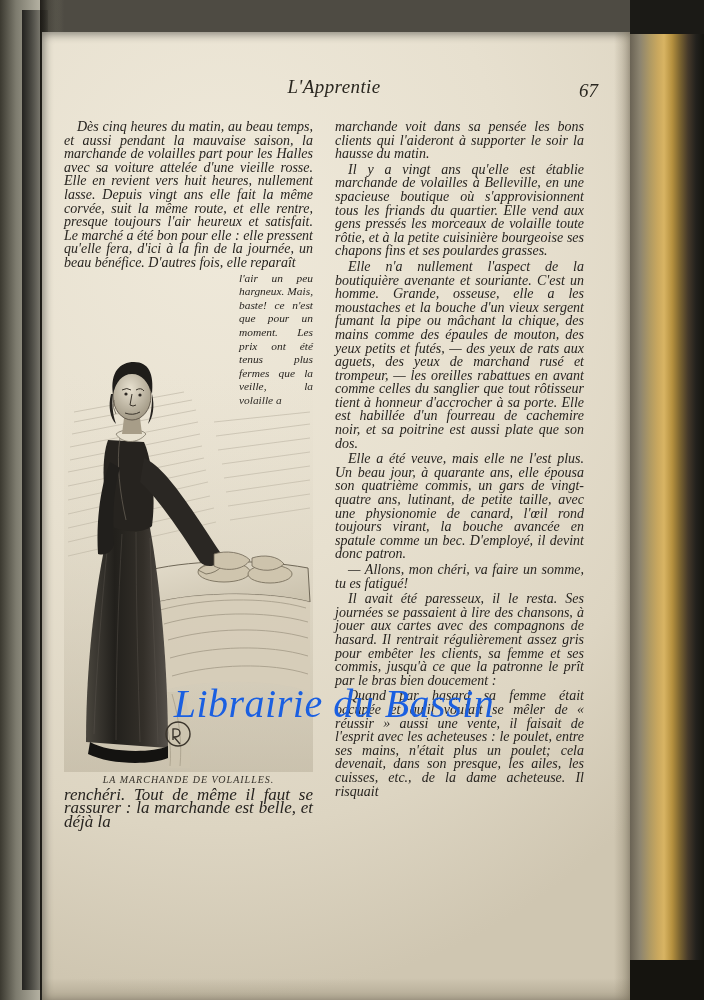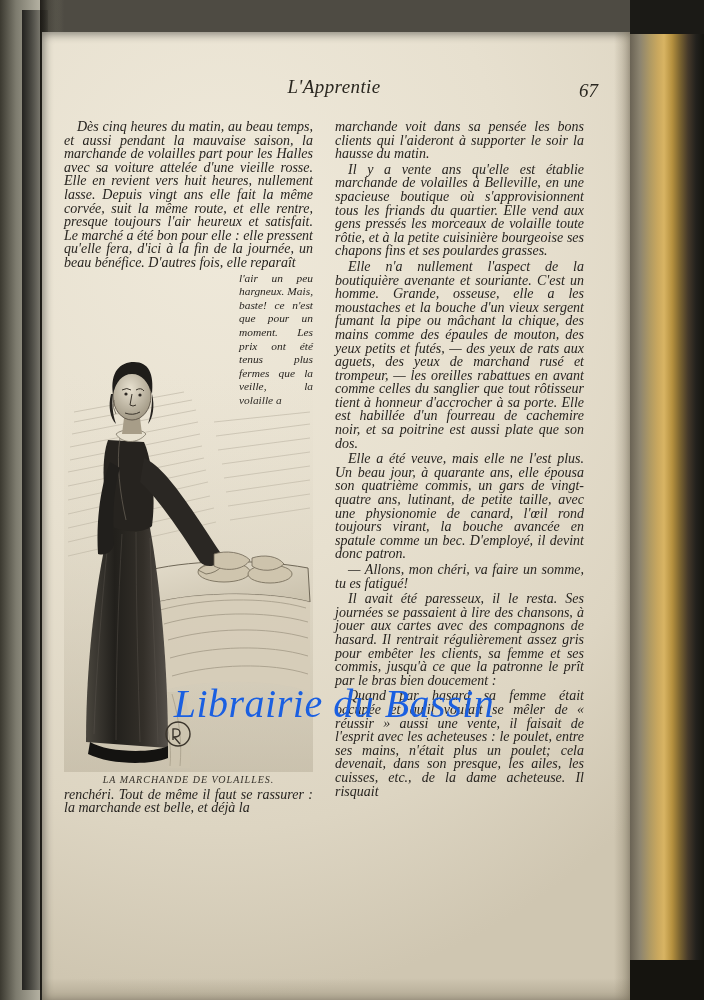--- a/index.html
+++ b/index.html
@@ -175,21 +175,21 @@
     right: 0; top: 0;
     width: 74px;
     font-size: 11.4px;
     line-height: 13.6px;
     text-align: justify;
     color: #272420;
   }
 
   .bottom-lines {
     margin-top: 6px;
-    font-size: 14px;
+    font-size: 17px;
     line-height: 13.6px;
     text-align: justify;
     color: #272420;
   }
 
   
   .watermark {
     position: absolute;
     left: 0; right: 0;
     top: 604px;
@@ -348,21 +348,21 @@
               </svg>
               <div class="fig-caption">LA MARCHANDE DE VOLAILLES.</div>
             </div>
           </div>
 
           <div class="bottom-lines">renchéri. Tout de même il faut se rassurer : la marchande est belle, et déjà la</div>
         </div>
 
         <div class="col">
           <p class="body noindent">marchande voit dans sa pensée les bons clients qui l'aideront à supporter le soir la hausse du matin.</p>
-          <p class="body">Il y a vente ans qu'elle est établie marchande de volailles à Belleville, en une spacieuse boutique où s'approvisionnent tous les friands du quartier. Elle vend aux gens pressés les morceaux de volaille toute rôtie, et à la petite cuisinière bourgeoise ses chapons fins et ses poulardes grasses.</p>
+          <p class="body">Il y a vingt ans qu'elle est établie marchande de volailles à Belleville, en une spacieuse boutique où s'approvisionnent tous les friands du quartier. Elle vend aux gens pressés les morceaux de volaille toute rôtie, et à la petite cuisinière bourgeoise ses chapons fins et ses poulardes grasses.</p>
           <p class="body">Elle n'a nullement l'aspect de la boutiquière avenante et souriante. C'est un homme. Grande, osseuse, elle a les moustaches et la bouche d'un vieux sergent fumant la pipe ou mâchant la chique, des mains comme des épaules de mouton, des yeux petits et futés, — des yeux de rats aux aguets, des yeux de marchand rusé et trompeur, — les oreilles rabattues en avant comme celles du sanglier que tout rôtisseur tient à honneur d'accrocher à sa porte. Elle est habillée d'un fourreau de cachemire noir, et sa poitrine est aussi plate que son dos.</p>
           <p class="body">Elle a été veuve, mais elle ne l'est plus. Un beau jour, à quarante ans, elle épousa son quatrième commis, un gars de vingt-quatre ans, lutinant, de petite taille, avec une physionomie de canard, l'œil rond toujours virant, la bouche avancée en spatule comme un bec. D'employé, il devint donc patron.</p>
           <p class="body">— Allons, mon chéri, va faire un somme, tu es fatigué!</p>
           <p class="body">Il avait été paresseux, il le resta. Ses journées se passaient à lire des chansons, à jouer aux cartes avec des compagnons de hasard. Il rentrait régulièrement assez gris pour embêter les clients, sa femme et ses commis, jusqu'à ce que la patronne le prît par le bras bien doucement :</p>
           <p class="body">Quand par hasard sa femme était occupée et qu'il voulait se mêler de « réussir » aussi une vente, il faisait de l'esprit avec les acheteuses : le poulet, entre ses mains, n'était plus un poulet; cela devenait, dans son presque, les ailes, les cuisses, etc., de la dame acheteuse. Il risquait</p>
         </div>
       </div>
 
       <div class="watermark">Librairie du Bassin</div>
     </div>

